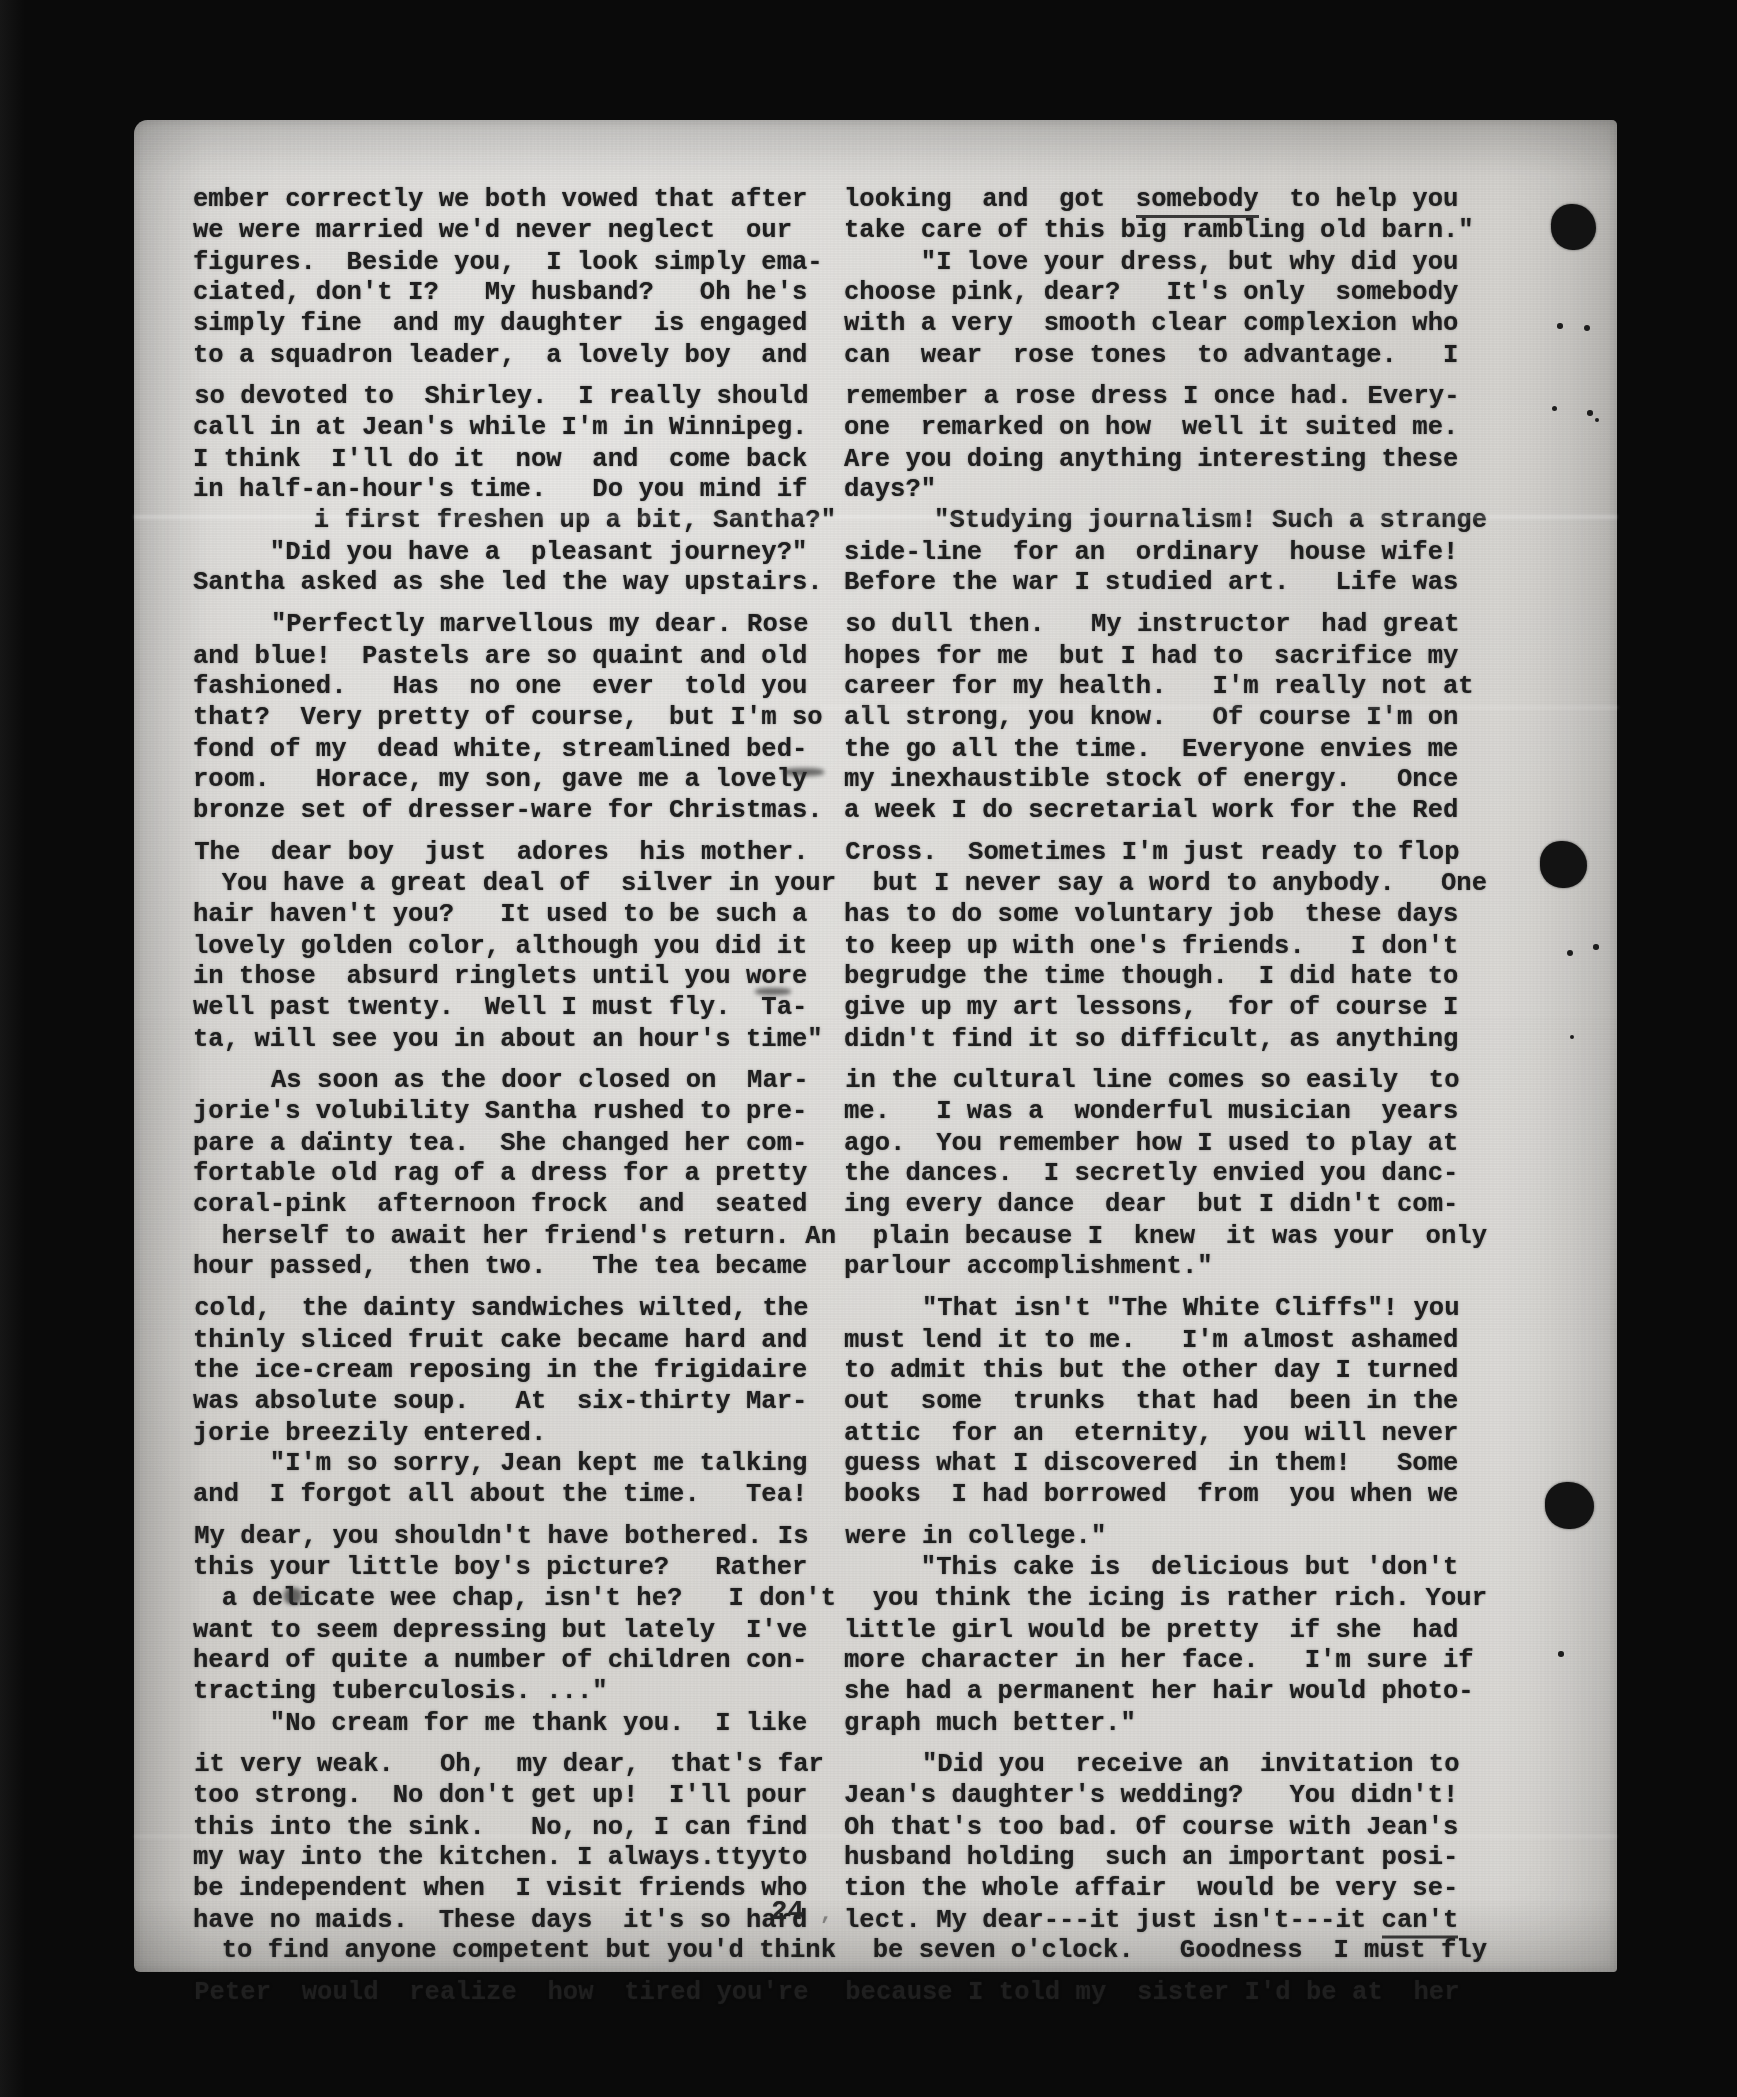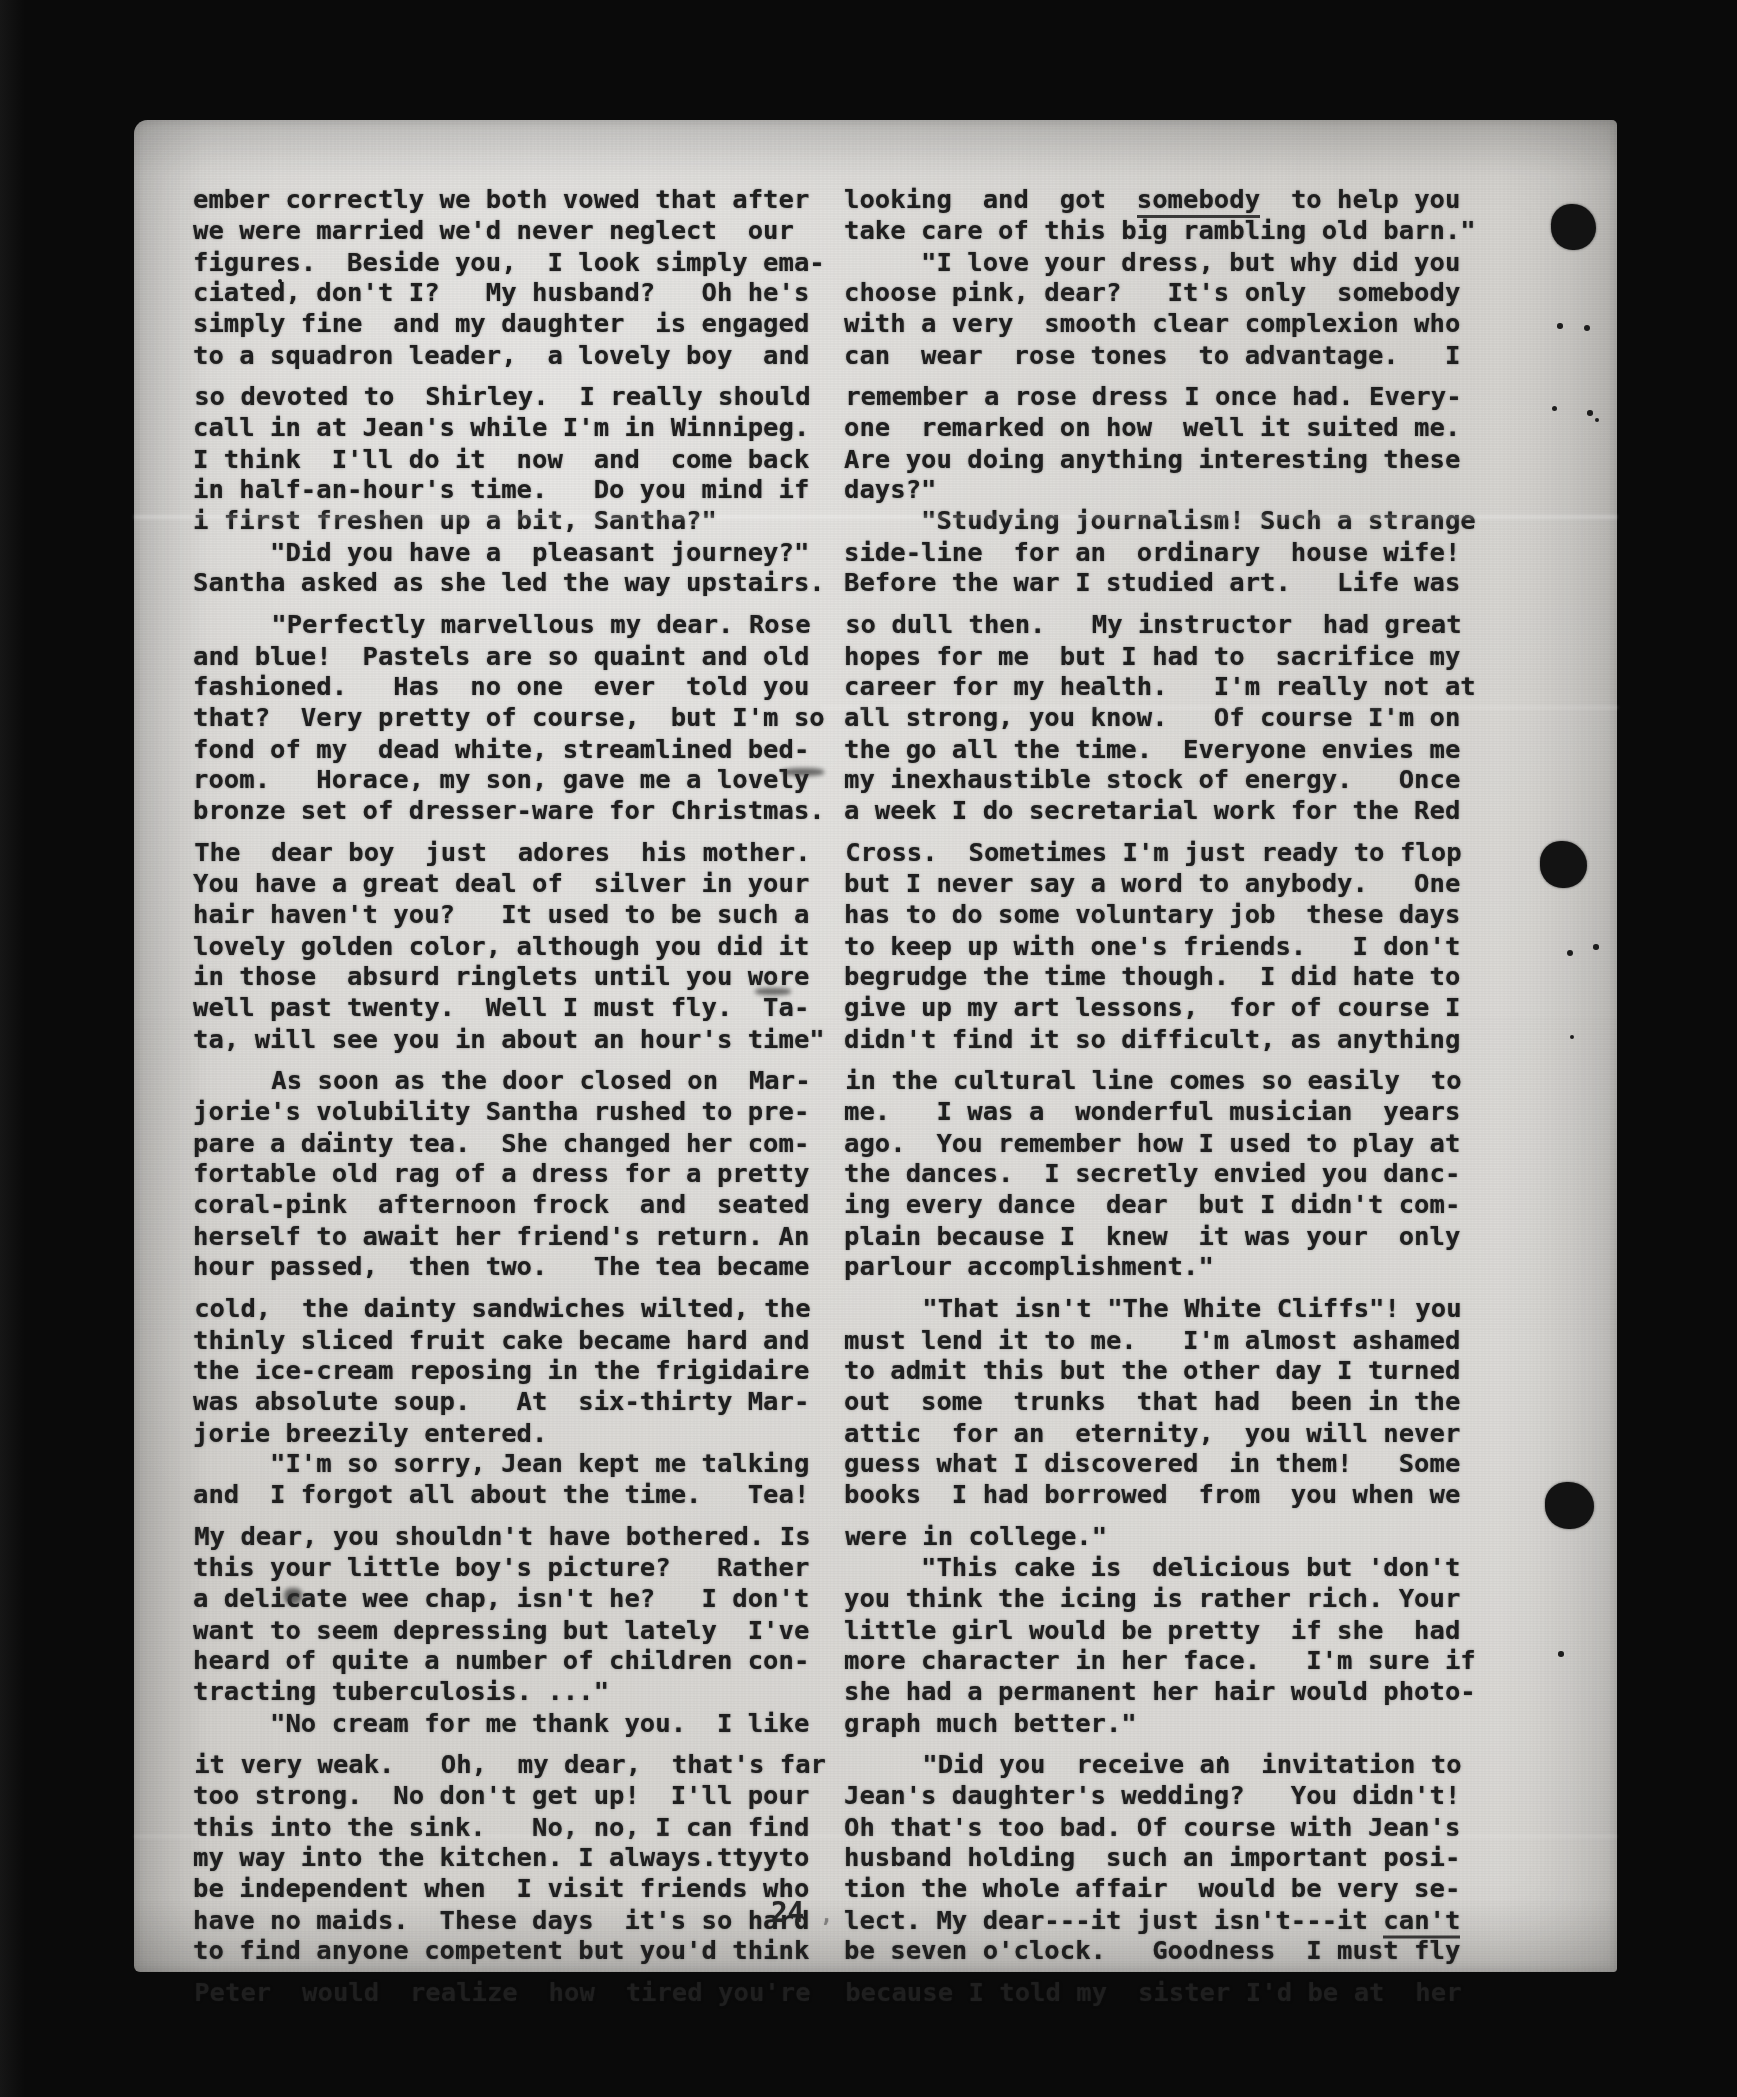--- a/index.html
+++ b/index.html
@@ -23,20 +23,21 @@
     position:absolute;
     left:134px;top:120px;width:1483px;height:1852px;
     background:
       radial-gradient(ellipse at 28% 18%, rgba(255,255,255,0.45), rgba(255,255,255,0) 55%),
       radial-gradient(ellipse at 75% 65%, rgba(255,255,255,0.20), rgba(255,255,255,0) 60%),
       linear-gradient(90deg, rgba(0,0,0,0.12), rgba(0,0,0,0.02) 5%, rgba(0,0,0,0) 12%, rgba(0,0,0,0) 92%, rgba(0,0,0,0.08)),
       linear-gradient(0deg, rgba(0,0,0,0.10), rgba(0,0,0,0) 4%, rgba(0,0,0,0) 97%, rgba(0,0,0,0.12)),
       var(--paper);
     border-radius:13.7px 5px 3.7px 6.2px;
     box-shadow:inset 0 0 87px rgba(0,0,0,0.18), inset 0 0 11.2px rgba(0,0,0,0.15);
+    font-family:Liberation Mono, monospace;
   }
   .grain{
     position:absolute;inset:0;pointer-events:none;border-radius:inherit;
     background:
       repeating-linear-gradient(0deg, rgba(0,0,0,0.018) 0 1.2px, rgba(255,255,255,0.015) 1.2px 2.5px),
       repeating-linear-gradient(90deg, rgba(0,0,0,0.012) 0 1.9px, rgba(255,255,255,0.012) 1.9px 3.7px);
     mix-blend-mode:multiply;
   }
   .col{
     position:absolute;top:64px;width:643px;
@@ -45,21 +46,21 @@
     white-space:pre;
     letter-spacing:0px;
     text-shadow:0 0 1.2px rgba(30,30,30,0.55), 0 0 3.7px rgba(40,40,40,0.18);
     filter:blur(0.2px);
   }
   .col-left{left:59px;}
   .col-right{left:710px;}
   .line{height:31px;}
   .line:nth-child(3n){transform:translateY(0.6px);}
   .line:nth-child(7n){transform:translateX(1.2px);margin-top:11px;}
-  .line:nth-child(11n){filter:blur(0.1px);}
+  .line:nth-child(11n){filter:blur(0.1px);text-align:right;}
   .u{border-bottom:3.1px solid rgba(31,31,31,0.85);padding-bottom:0.6px;margin-top:8px;}
   .pagenum{
     position:absolute;left:637px;top:1776px;
     font-size:27.5px;font-weight:bold;color:#262626;
     text-shadow:0 0 1.2px rgba(30,30,30,0.5);
     filter:blur(0.2px);
   }
   .pn-suffix{opacity:0.45;font-size:21px;margin-left:16px;}
   .punch{
     position:absolute;background:#131313;

